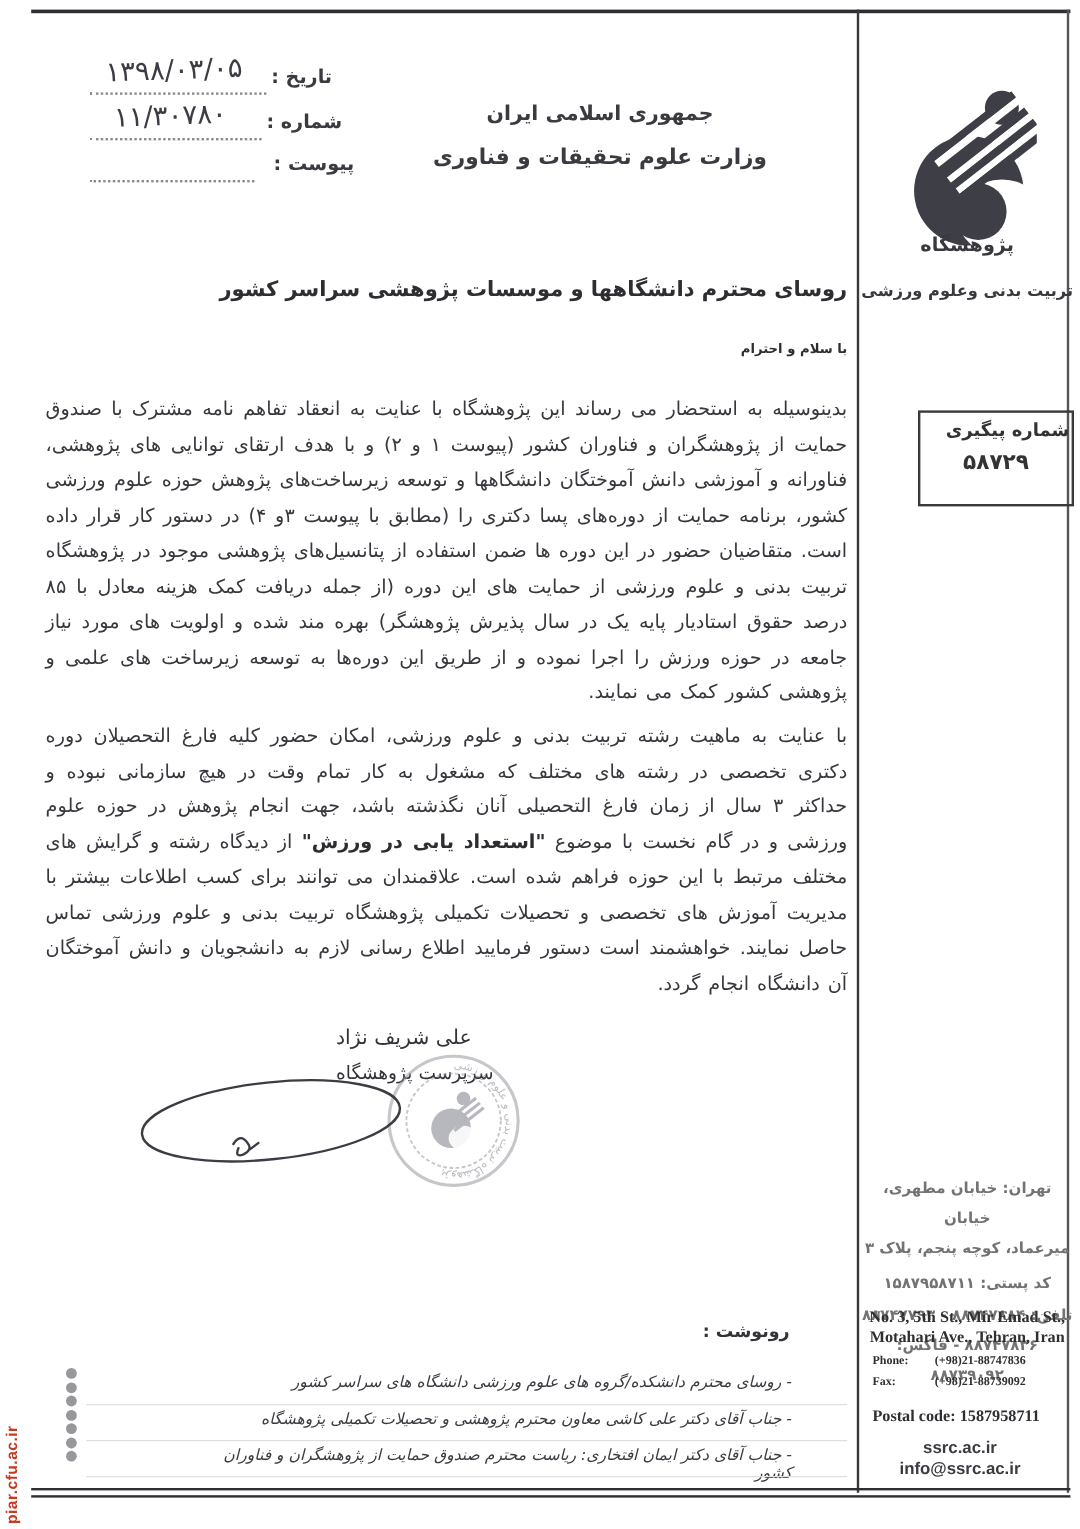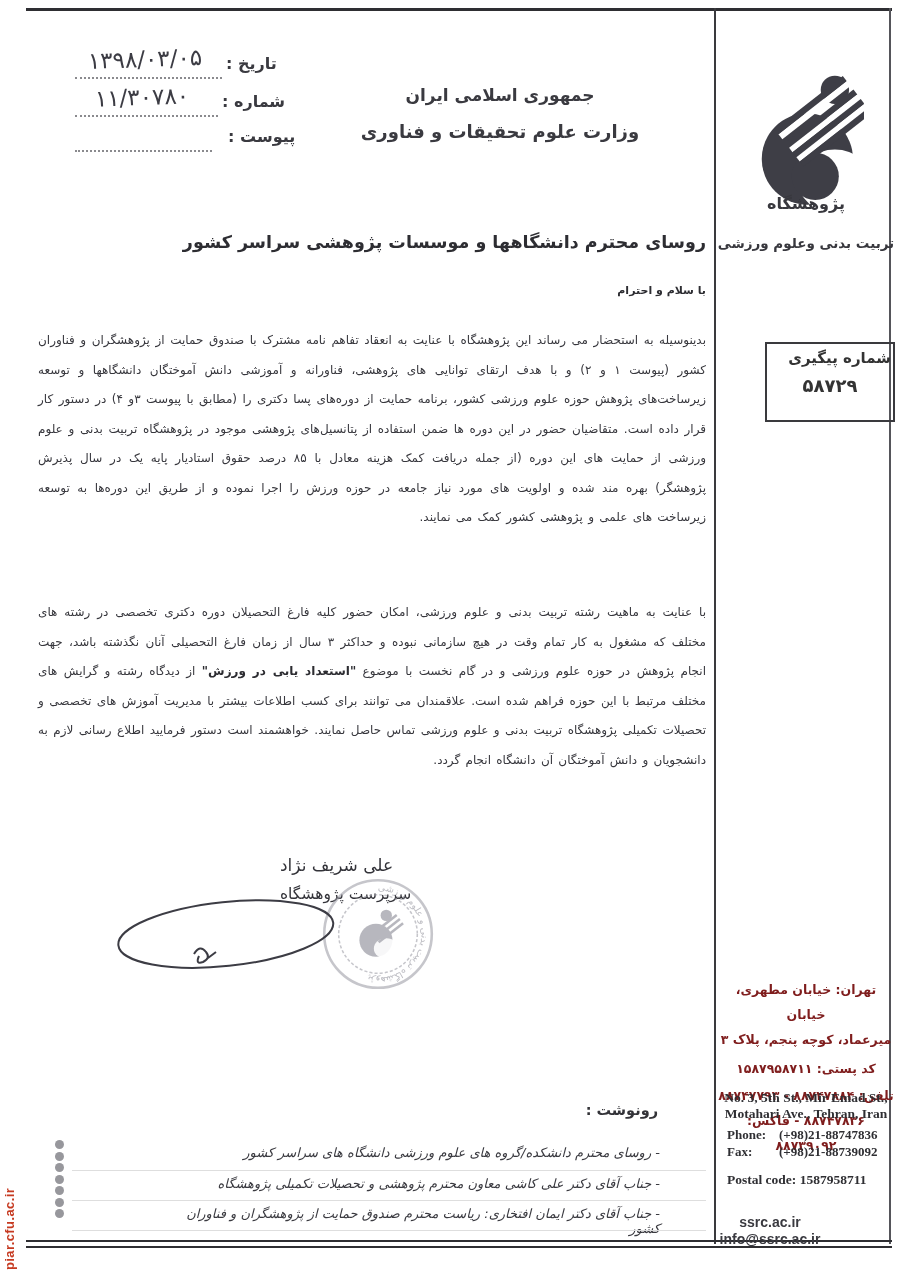--- a/index.html
+++ b/index.html
@@ -23,35 +23,35 @@
   .fld-value{font-size:23px;color:#3c3c44;text-align:center;transform:rotate(-2deg);}
 
   .head-center{left:340px;width:320px;text-align:center;font-weight:bold;color:#3a3a40;}
 
   
   .org-caption{left:716px;width:180px;text-align:center;font-weight:bold;color:#38383e;}
   .track-box{left:765px;top:342px;width:130px;height:80px;border:2px solid #3a3a3e;box-sizing:border-box;}
   .track-label{font-size:15px;font-weight:bold;text-align:right;padding:5px 2px 0 0;color:#333;}
   .track-num{font-size:18px;font-weight:bold;text-align:center;padding-top:8px;color:#333;letter-spacing:2px;}
   .addr-fa{left:718px;top:977px;width:176px;text-align:center;font-size:12.5px;font-weight:bold;
-           line-height:25px;color:#7f1d1d;}
+           line-height:25px;color:#737373;}
   .addr-en{left:716px;top:1090px;width:180px;text-align:center;font-family:"Liberation Serif",serif;
            font-weight:bold;font-size:13.5px;line-height:16px;color:#2f2f33;}
   .phonefax{left:727px;top:1126px;width:168px;font-family:"Liberation Serif",serif;font-weight:bold;
-            font-size:13px;line-height:17px;color:#2f2f33;}
+            font-size:10px;line-height:17px;color:#2f2f33;}
   .phonefax .lbl{display:inline-block;width:52px;}
   .postal{left:727px;top:1172px;width:168px;font-family:"Liberation Serif",serif;font-weight:bold;
           font-size:13.5px;color:#2f2f33;}
-  .webblock{left:680px;top:1198px;width:180px;text-align:center;font-size:14px;font-weight:bold;
-            line-height:17px;color:#3a3a40;font-family:"Liberation Sans",sans-serif;margin-top:16px;}
+  .webblock{left:710px;top:1198px;width:180px;text-align:center;font-size:14px;font-weight:bold;
+            line-height:17px;color:#3a3a40;font-family:"Liberation Sans",sans-serif;}
 
   
   .subject{left:38px;top:232px;width:668px;font-size:17.5px;font-weight:bold;text-align:right;color:#2d2d32;}
   .saluting{left:38px;top:284px;width:668px;font-size:11px;font-weight:bold;text-align:right;color:#2d2d32;}
-  .para{left:38px;width:668px;font-size:12px;line-height:29.5px;text-align:justify;color:#37373d;word-spacing:1.5px;}
+  .para{left:38px;width:668px;font-size:16px;line-height:29.5px;text-align:justify;color:#37373d;word-spacing:1.5px;}
   .p1{top:326px;} .p2{top:598px;}
   .bold-inline{font-weight:bold;color:#2c2c31;}
 
   .sig-block{left:280px;top:855px;width:190px;text-align:left;color:#333339;}
   .sig-name{font-size:17px;}
   .sig-title{font-size:15.5px;margin-top:10px;}
 
   .cc-label{right:242px;top:1102px;font-size:14.5px;font-weight:bold;color:#333338;}
   .cc-item{right:240px;width:480px;font-size:13px;text-align:right;color:#3a3a40;font-style:italic;}
 

